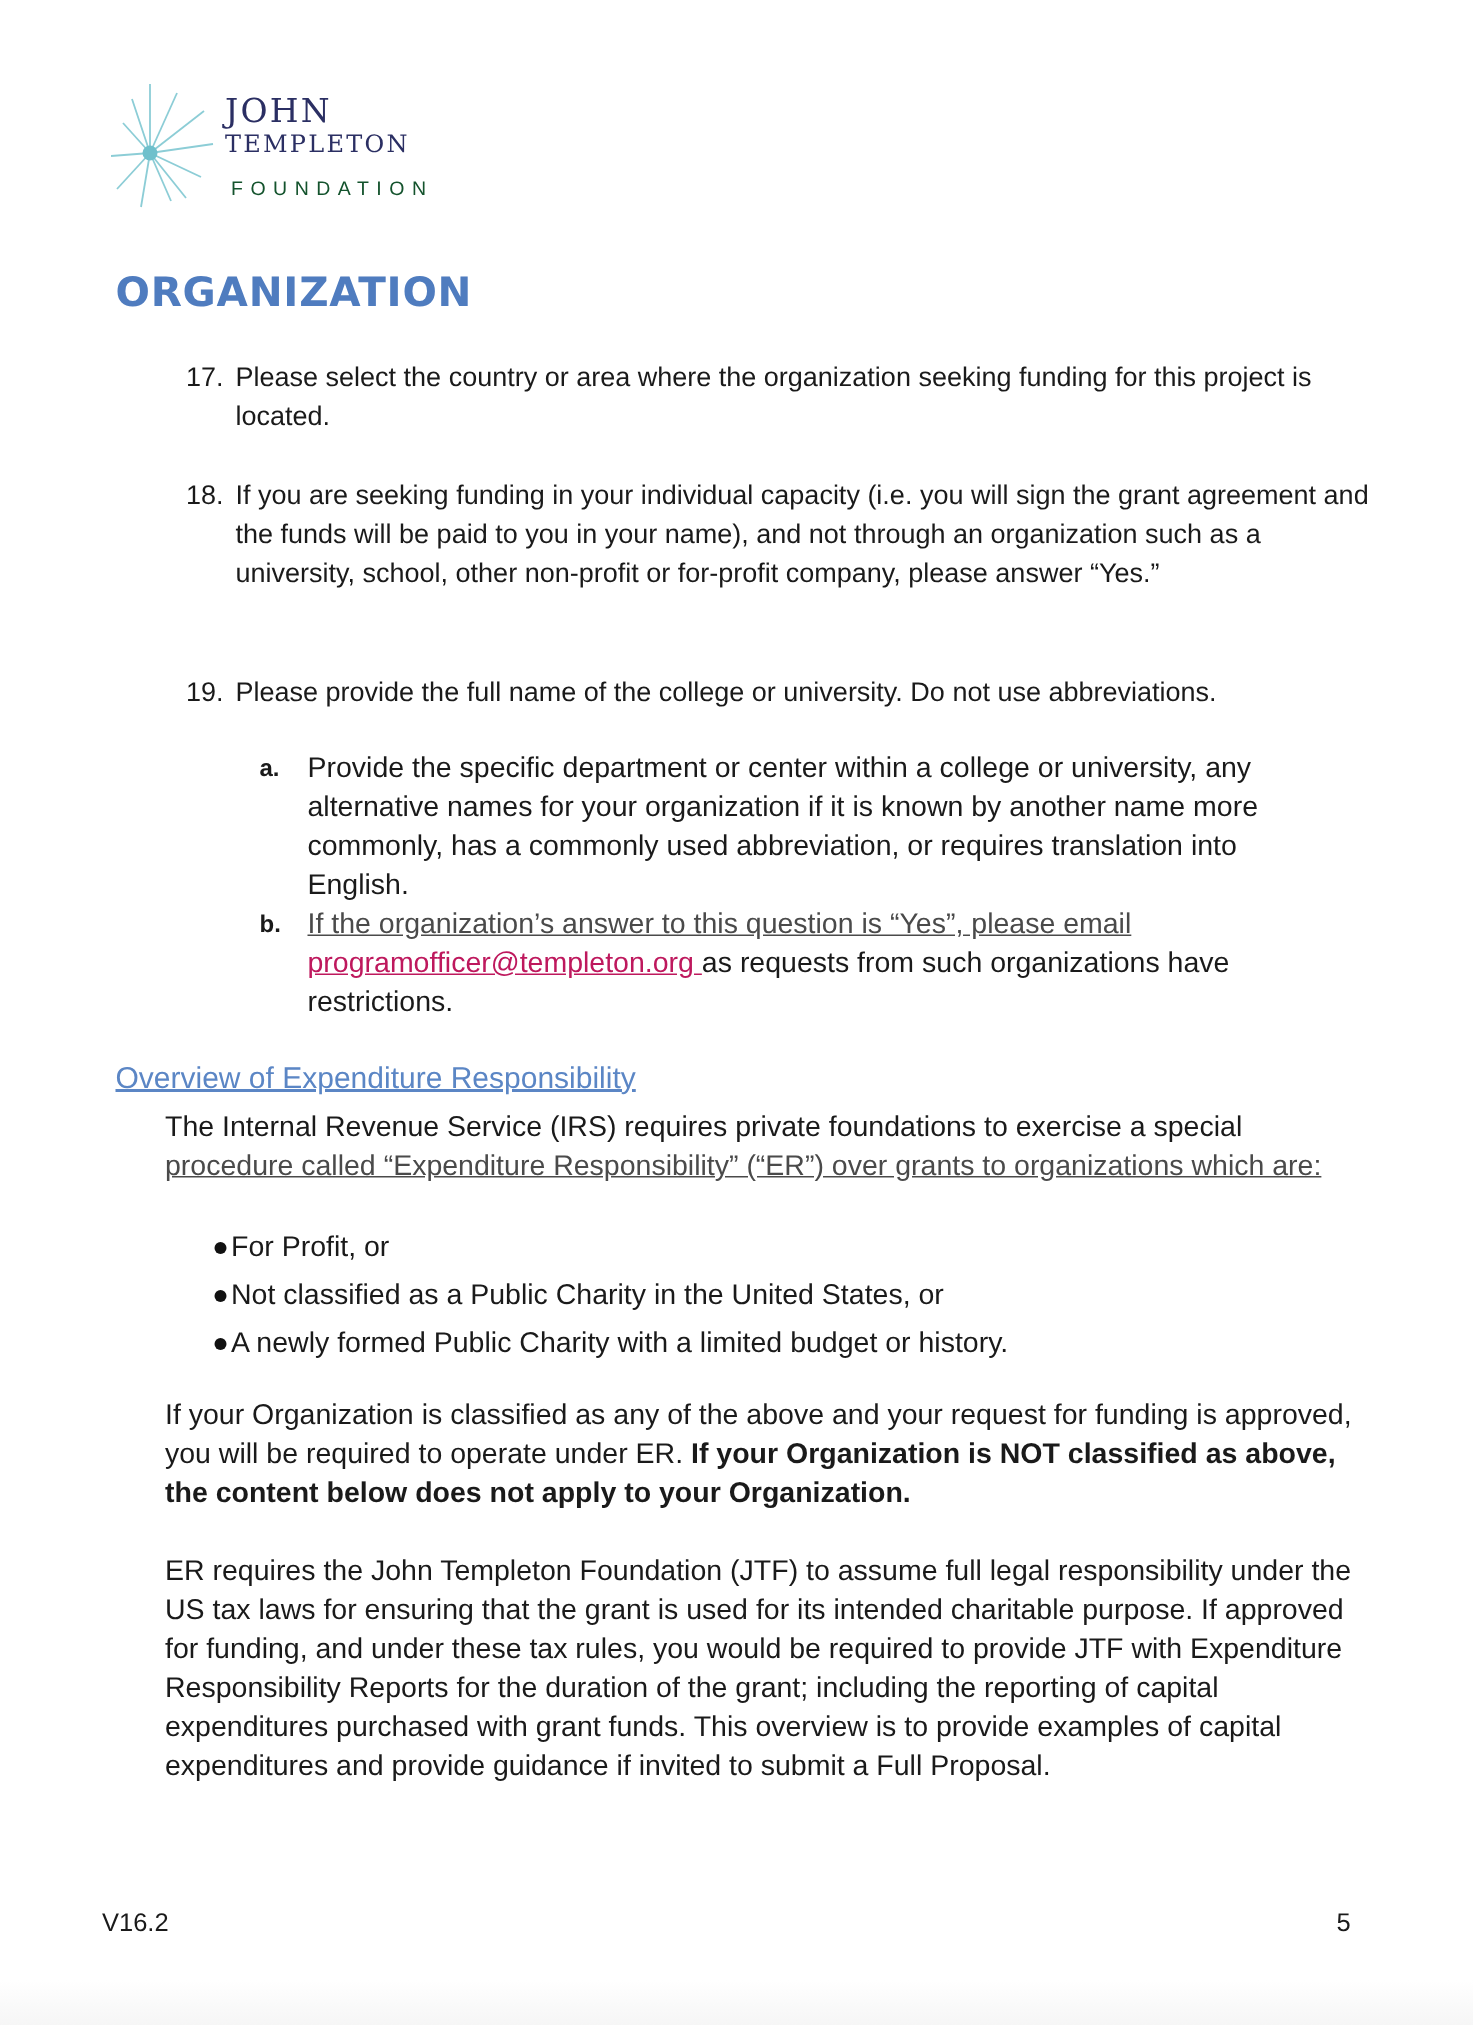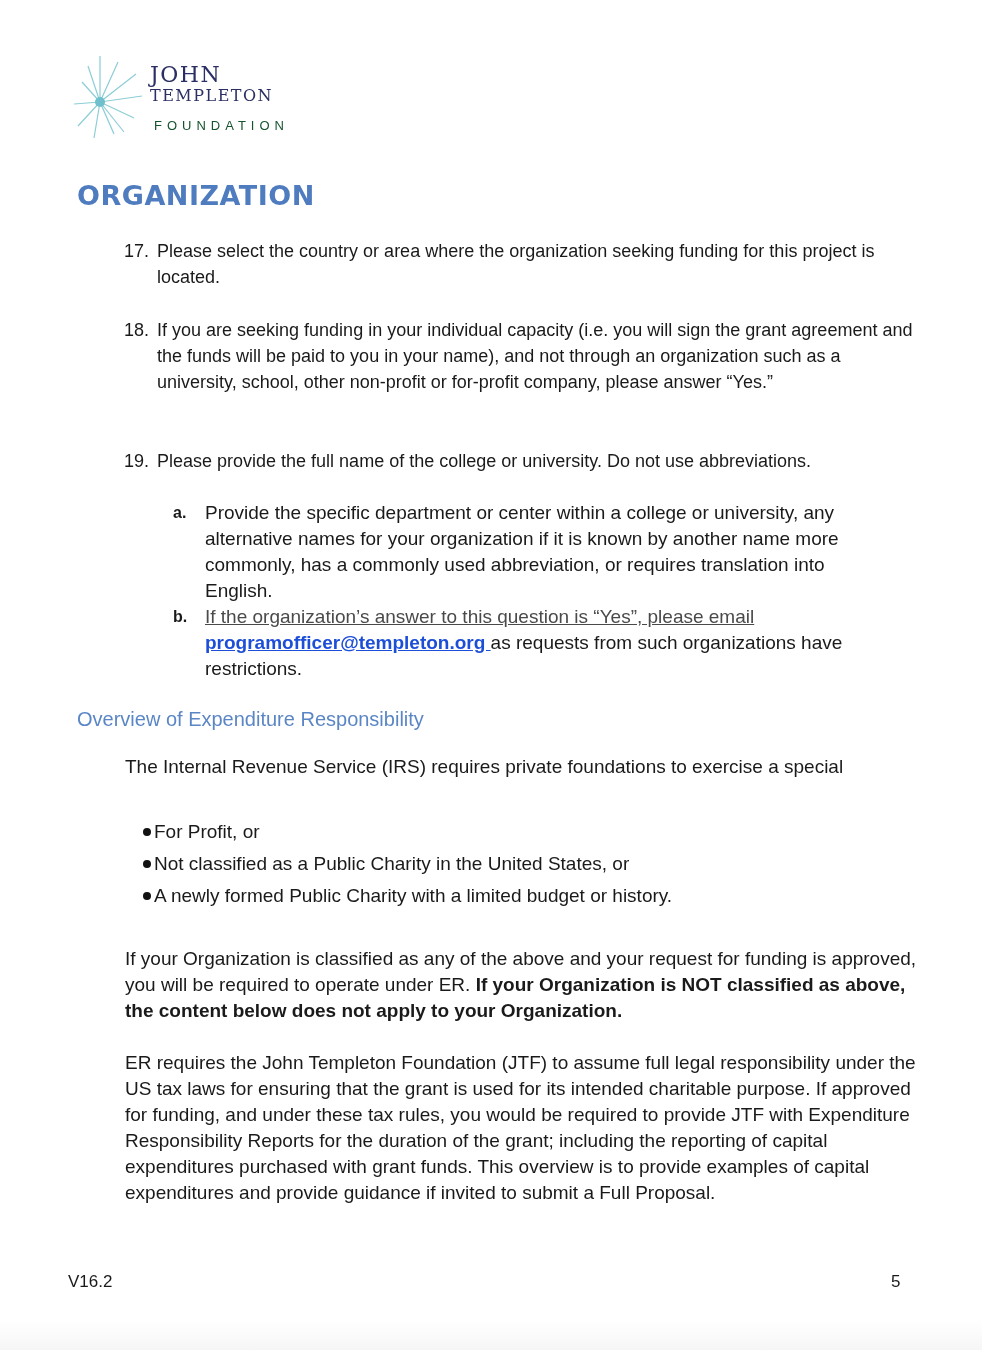--- a/index.html
+++ b/index.html
@@ -31,26 +31,26 @@
     font-family: "DejaVu Sans", sans-serif; font-weight: bold;
     font-size: 27px; color: #4f7cbf; letter-spacing: 0.5px;
   }
   .ol-item { position: absolute; left: 108px; width: 800px; font-size: 18px; line-height: 26px; margin-left: 16px; }
   .ol-item .num { position: absolute; left: 0; top: 0; }
   .ol-item .txt { margin-left: 33px; display: block; }
   .sub-item { position: absolute; left: 173px; width: 720px; font-size: 19px; line-height: 26px; }
   .sub-item .num { position: absolute; left: 0; top: 0; font-weight: bold; font-size: 16px; }
   .sub-item .txt { margin-left: 32px; display: block; }
   .gray { color: #4a4a4a; text-decoration: underline; }
-  a.link { color: #1d4ed8; text-decoration: underline; font-weight: bold; }
+  a.link { color: #be185d; text-decoration: underline; }
   .sub-heading {
     position: absolute; left: 77px; top: 708px; margin: 0;
-    font-size: 20px; font-weight: normal; color: #5b86c5;
+    font-size: 20px; font-weight: normal; color: #5b86c5; text-decoration: underline;
   }
-  .para { position: absolute; left: 110px; width: 810px; font-size: 19px; line-height: 26px; margin: 15px; }
+  .para { position: absolute; left: 110px; width: 810px; font-size: 19px; line-height: 26px; margin: 0; }
   .bullet { position: absolute; left: 140px; font-size: 19px; line-height: 26px; }
   .bullet .dot {
     position: absolute; left: 3px; top: 9px; width: 8px; height: 8px;
     border-radius: 50%; background: #111;
   }
   .bullet .txt { margin-left: 14px; display: block; white-space: nowrap; }
   .bold { font-weight: bold; }
   .footer-left { position: absolute; left: 68px; top: 1272px; font-size: 17px; }
   .footer-right { position: absolute; left: 891px; top: 1272px; font-size: 17px; }
 </style>
@@ -102,21 +102,21 @@
   <span class="txt">Provide the specific department or center within a college or university, any alternative names for your organization if it is known by another name  more commonly, has a commonly used abbreviation, or requires translation into  English.</span>
 </div>
 
 <div class="sub-item" style="top:604px">
   <span class="num">b.</span>
   <span class="txt"><span class="gray">If the organization’s answer to this question is “Yes”, please email </span><a class="link">programofficer@templeton.org </a><span>as requests from such organizations have restrictions.</span></span>
 </div>
 
 <h2 class="sub-heading">Overview of Expenditure Responsibility</h2>
 
-<p class="para" style="top:739px"><span>The Internal Revenue Service (IRS) requires private foundations to exercise a special</span><br></p>
+<p class="para" style="top:739px"><span>The Internal Revenue Service (IRS) requires private foundations to exercise a special</span><br><span class="gray">procedure called “Expenditure Responsibility” (“ER”) over grants to organizations which are:</span></p>
 
 <div class="bullet" style="top:819px">
   <span class="dot"></span>
   <span class="txt">For Profit, or</span>
 </div>
 <div class="bullet" style="top:851px">
   <span class="dot"></span>
   <span class="txt">Not classified as a Public Charity in the United States, or</span>
 </div>
 <div class="bullet" style="top:883px">

